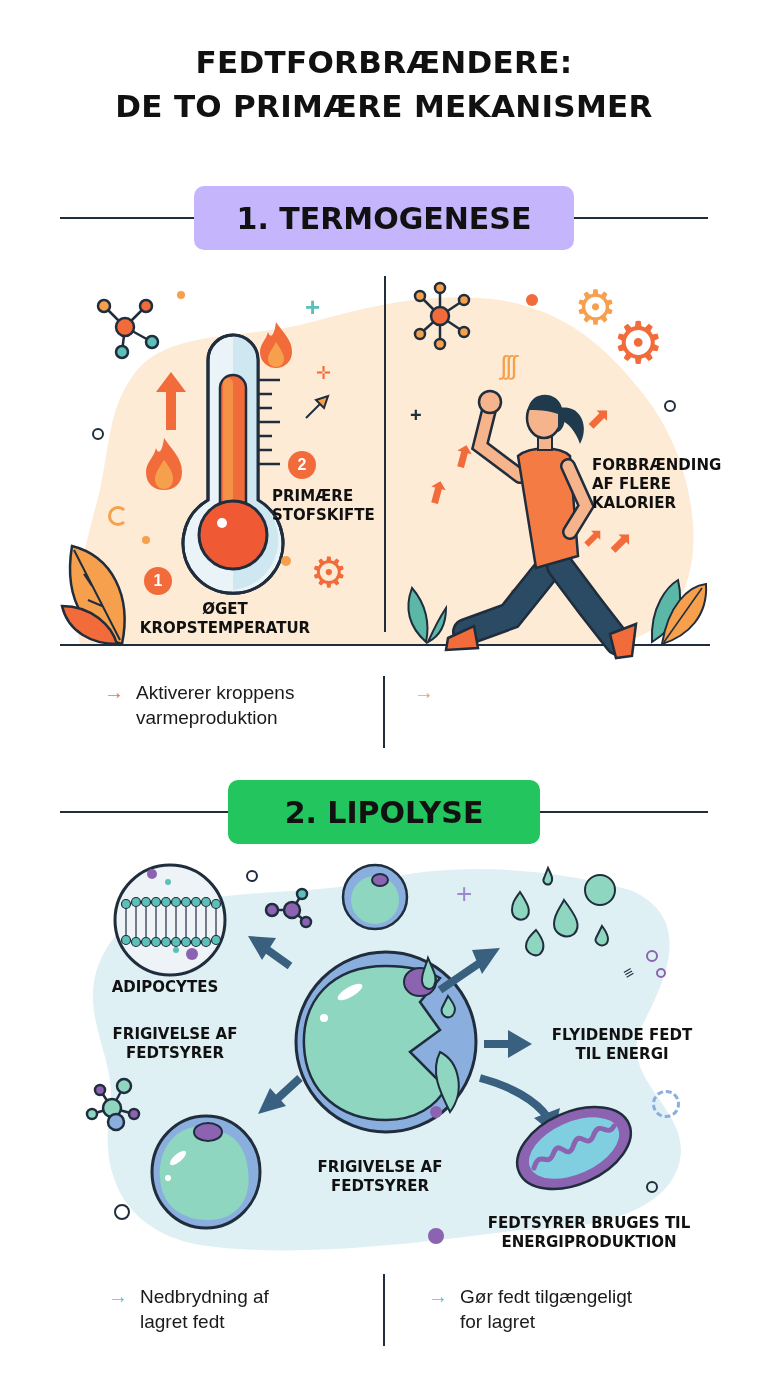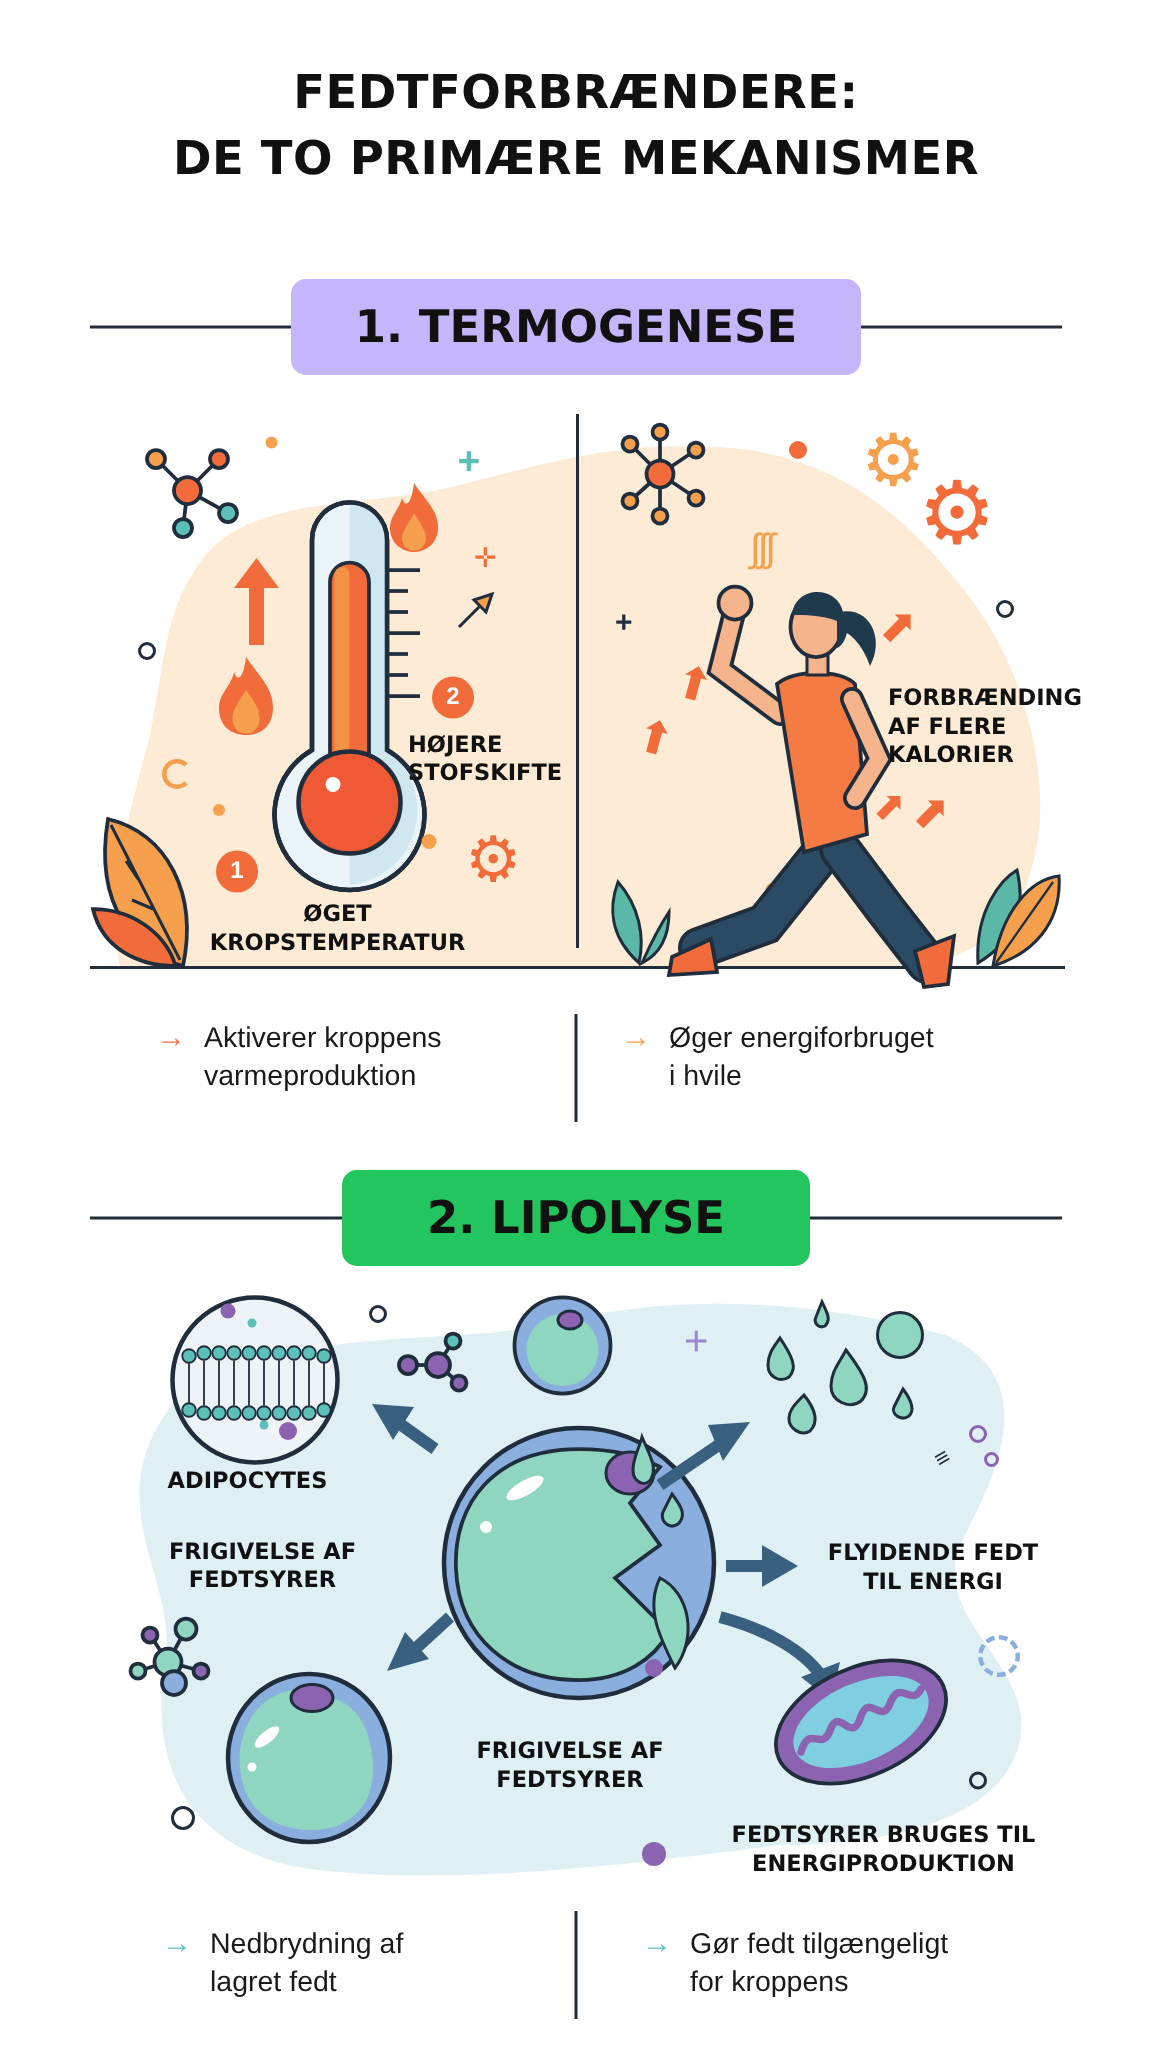--- a/index.html
+++ b/index.html
@@ -122,21 +122,21 @@
   </svg>
 
   <div style="position:absolute;left:144px;top:297px;width:28px;height:28px;border-radius:50%;background:#f26b3a;color:#fff;font-weight:bold;font-size:16px;display:flex;align-items:center;justify-content:center;">1</div>
   <div style="position:absolute;left:288px;top:181px;width:28px;height:28px;border-radius:50%;background:#f26b3a;color:#fff;font-weight:bold;font-size:16px;display:flex;align-items:center;justify-content:center;">2</div>
 
   <div class="lbl" style="left:130px;top:330px;width:190px;">
     <div>ØGET</div>
     <div>KROPSTEMPERATUR</div>
   </div>
   <div class="lbl left" style="left:272px;top:217px;">
-    <div>HØJERE</div>
+    <div>PRIMÆRE</div>
     <div>STOFSKIFTE</div>
   </div>
 
   <svg width="70" height="70" style="left:408px;top:288px;"></svg>
   <svg width="70" height="70" style="left:410px;top:16px;">
     <g stroke="#1f2d3d" stroke-width="2.5">
       <line x1="30" y1="30" x2="10" y2="10"></line>
         <line x1="30" y1="30" x2="30" y2="2"></line>
         <line x1="30" y1="30" x2="54" y2="14"></line>
       <line x1="30" y1="30" x2="10" y2="48"></line>
@@ -209,24 +209,20 @@
 <div class="bullet" style="left:104px;top:680px;">
   <span class="arrow" style="color:#f0704a;">→</span>
   <div>
     <div>Aktiverer kroppens</div>
     <div>varmeproduktion</div>
   </div>
 </div>
 <div class="vdiv" style="left:383px;top:676px;height:72px;"></div>
 <div class="bullet" style="left:414px;top:680px;">
   <span class="arrow" style="color:#f6a04d;">→</span>
-  <div>
-    <div>Øger energiforbruget</div>
-    <div>i hvile</div>
-  </div>
 </div>
 
 <div class="section-header" id="sec2">
   <div class="rule l"></div>
   <div class="badge">2. LIPOLYSE</div>
   <div class="rule r"></div>
 </div>
 
 <div class="panel" style="left:0;top:850px;width:768px;height:420px;">
   <svg width="768" height="420" style="left:0;top:0;">
@@ -398,15 +394,15 @@
   <div>
     <div>Nedbrydning af</div>
     <div>lagret fedt</div>
   </div>
 </div>
 <div class="vdiv" style="left:383px;top:1274px;height:72px;"></div>
 <div class="bullet" style="left:428px;top:1284px;">
   <span class="arrow" style="color:#5cc0d0;">→</span>
   <div>
     <div>Gør fedt tilgængeligt</div>
-    <div>for kroppens</div>
+    <div>for lagret</div>
   </div>
 </div>
 
 </body></html>

